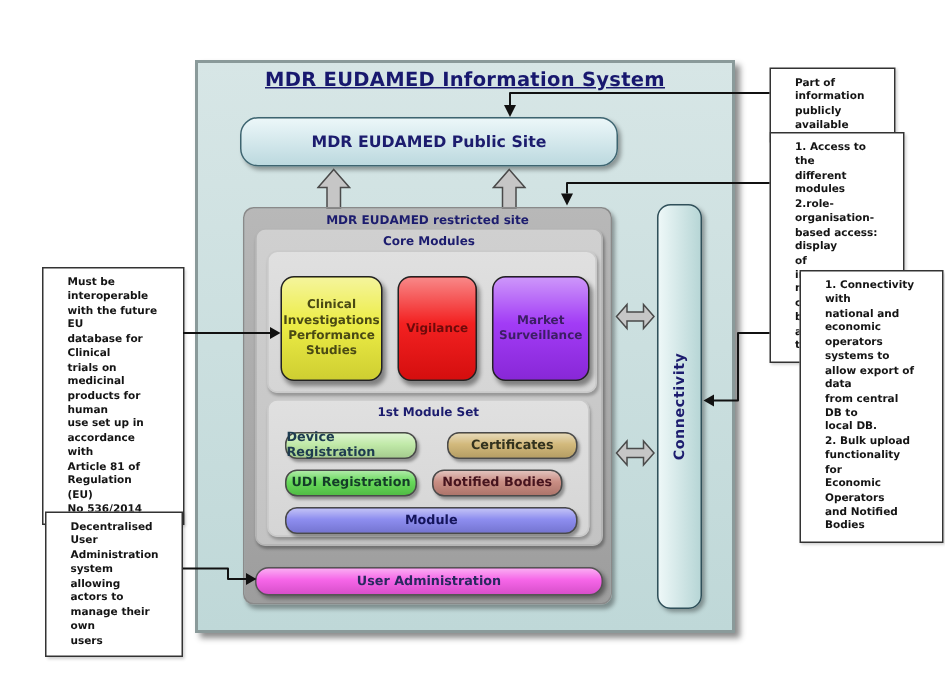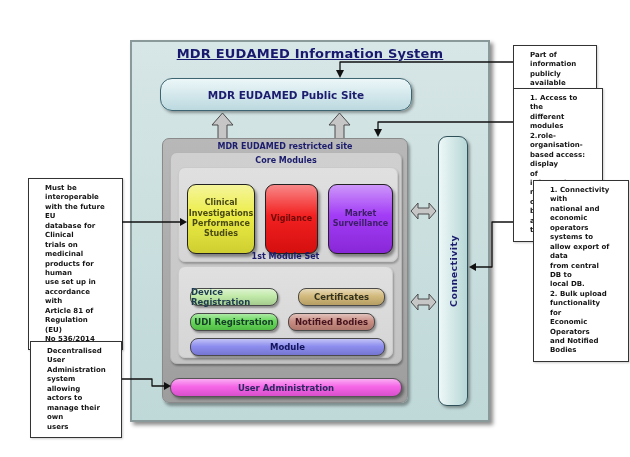--- a/index.html
+++ b/index.html
@@ -117,21 +117,21 @@
   <div class="abs core"></div>
   <div class="abs panel-hdr navy" style="left: 170px; top: 156px; width: 232px; color: rgb(28, 28, 110);">Core Modules</div>
 
   <div class="abs mset set2"></div>
 
   <div class="abs mod2 gloss" style="left: 187px; width: 68px; background-color: rgb(235, 235, 56); color: rgb(74, 74, 20);">Clinical Investigations Performance Studies</div>
   <div class="abs mod2 gloss" style="left: 265px; width: 53px; background-color: rgb(242, 16, 16); color: rgb(110, 10, 10);">Vigilance</div>
   <div class="abs mod2 gloss" style="left: 328px; width: 65px; background-color: rgb(155, 45, 245); color: rgb(60, 30, 100);">Market Surveillance</div>
 
   <div class="abs mset set1"></div>
-  <div class="abs panel-hdr navy" style="left: 178px; top: 252px; width: 215px; color: rgb(28, 28, 110);">1st Module Set</div>
+  <div class="abs panel-hdr navy" style="left: 178px; top: 270px; width: 215px; color: rgb(28, 28, 110);">1st Module Set</div>
 
   <div class="abs btn1 gloss" style="left: 190px; top: 288px; width: 88px; background-color: rgb(188, 232, 162); color: rgb(30, 60, 80);">Device Registration</div>
   <div class="abs btn1 gloss" style="left: 298px; top: 288px; width: 87px; background-color: rgb(207, 180, 114); color: rgb(50, 50, 30);">Certificates</div>
   <div class="abs btn1 gloss" style="left: 190px; top: 313px; width: 88px; background-color: rgb(92, 214, 78); color: rgb(20, 60, 40);">UDI Registration</div>
   <div class="abs btn1 gloss" style="left: 288px; top: 313px; width: 87px; background-color: rgb(197, 133, 122); color: rgb(70, 20, 30);">Notified Bodies</div>
   <div class="abs btn1 gloss" style="left: 190px; top: 338px; width: 195px; background-color: rgb(133, 133, 238); color: rgb(20, 20, 90);">Module</div>
 
   <div class="abs user-admin gloss" style="background-color: rgb(245, 90, 230); color: rgb(41, 41, 95);">User Administration</div>
 
   <div class="abs connectivity">

